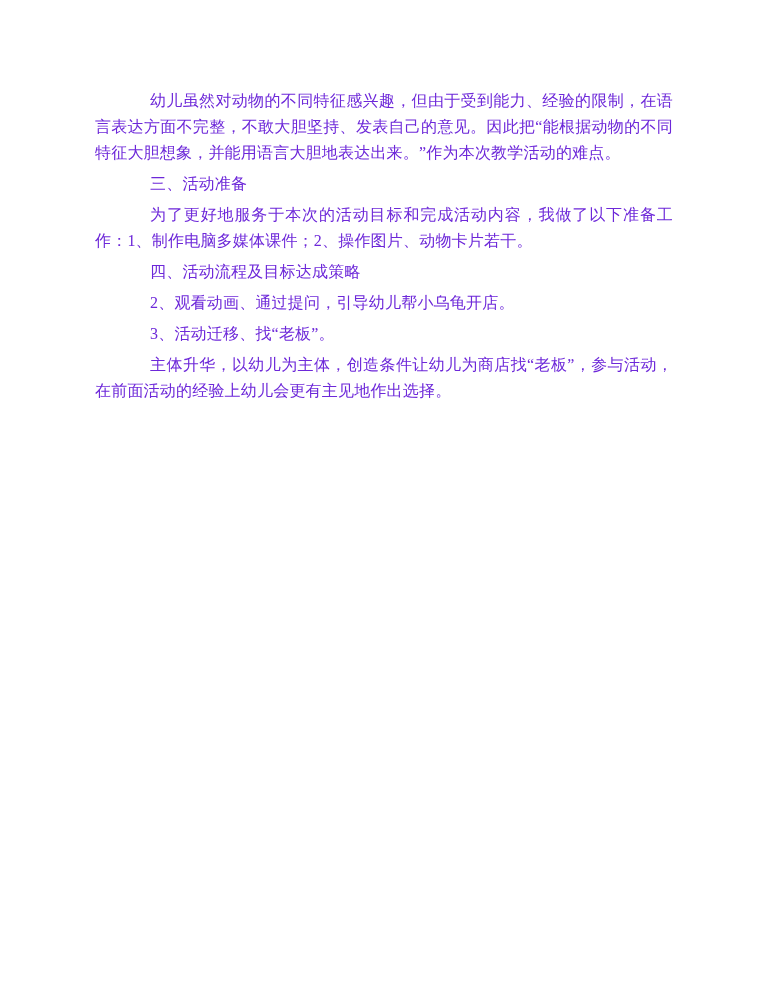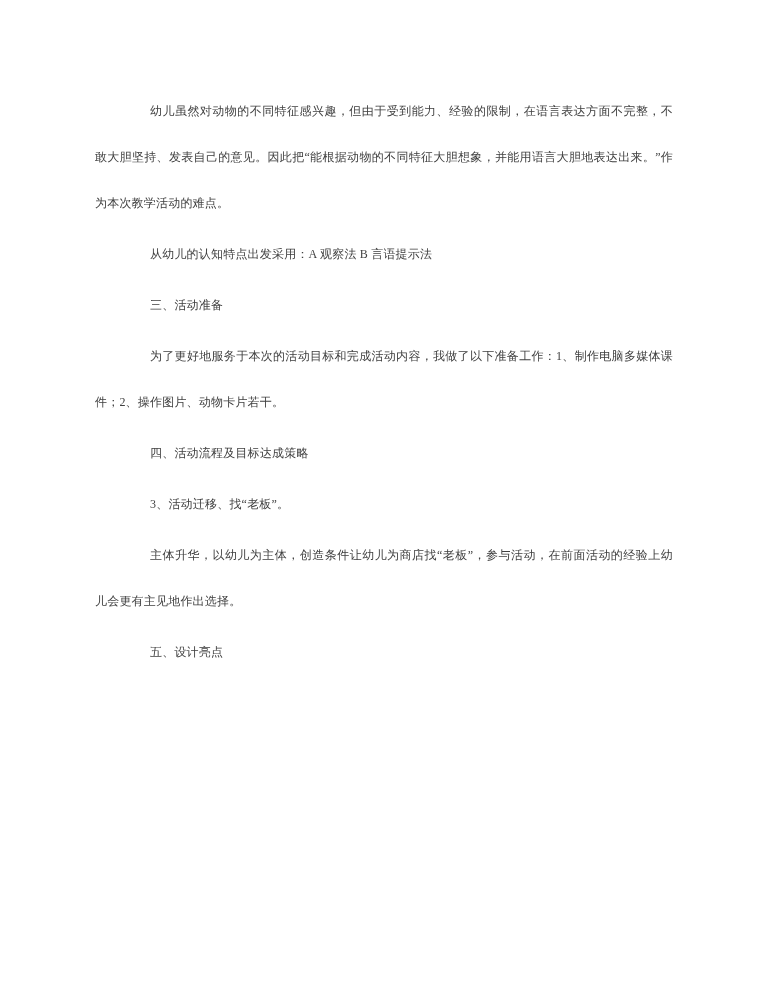--- a/index.html
+++ b/index.html
@@ -15,36 +15,35 @@
     .page {
       box-sizing: border-box;
       width: 770px;
       height: 1000px;
       background: #ffffff;
       padding: 88px 97px 40px 95px;
     }
     .doc-body p {
       margin: 0 0 5px 0;
       font-family: "Liberation Serif", "DejaVu Sans", sans-serif;
-      font-size: 12px;
-      line-height: 46px;
-      color: #404040;
+      font-size: 16px;
+      line-height: 26px;
+      color: #6d28d9;
       text-align: justify;
       text-indent: 55px;
       letter-spacing: 0.2px;
       word-break: break-all;
     }
   </style>
 </head>
 <body>
 
 <div class="page">
   <div class="doc-body">
     <p>幼儿虽然对动物的不同特征感兴趣，但由于受到能力、经验的限制，在语言表达方面不完整，不敢大胆坚持、发表自己的意见。因此把“能根据动物的不同特征大胆想象，并能用语言大胆地表达出来。”作为本次教学活动的难点。</p>
-    <p>从幼儿的认知特点出发采用：A 观察法 B 言语提示法</p>
     <p>三、活动准备</p>
     <p>为了更好地服务于本次的活动目标和完成活动内容，我做了以下准备工作：1、制作电脑多媒体课件；2、操作图片、动物卡片若干。</p>
     <p>四、活动流程及目标达成策略</p>
+    <p>2、观看动画、通过提问，引导幼儿帮小乌龟开店。</p>
     <p>3、活动迁移、找“老板”。</p>
     <p>主体升华，以幼儿为主体，创造条件让幼儿为商店找“老板”，参与活动，在前面活动的经验上幼儿会更有主见地作出选择。</p>
-    <p>五、设计亮点</p>
   </div>
 </div>
 
 </body></html>

